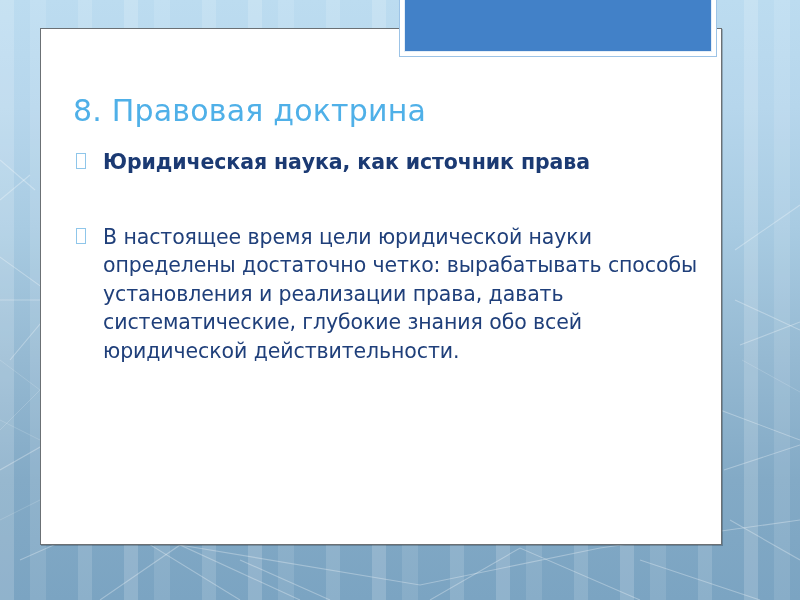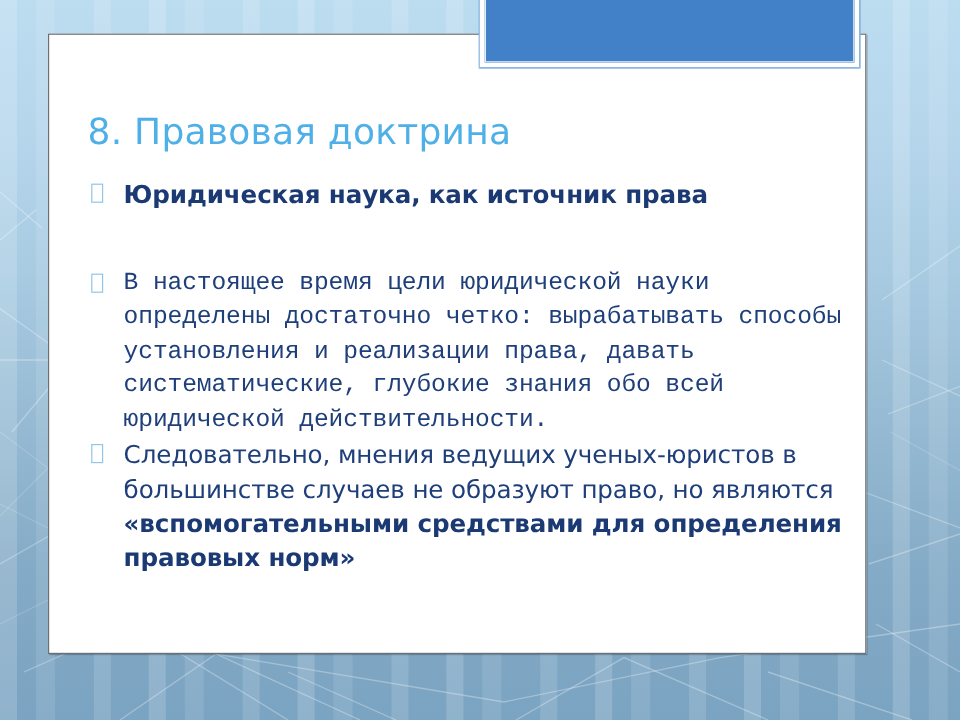--- a/index.html
+++ b/index.html
@@ -118,21 +118,21 @@
     left: 3px;
     top: 5px;
     width: 10px;
     height: 16px;
     border: 1.5px solid #8fc6ea;
     box-sizing: border-box;
     background: #ffffff;
   }
 
   .b1 { margin-bottom: 46px; font-weight: bold; color: #1b3a73; }
-  .b2 { margin-bottom: 0; font-family: Liberation Mono, monospace; }
+  .b2 { margin-bottom: 11px; }
   .b3 { margin-bottom: 0; }
 
   .bold { font-weight: bold; color: #1b3a73; }
 </style>
 </head>
 <body>
 
 <div class="slide">
 
   <div class="bg-stripes"></div>
@@ -179,20 +179,16 @@
     <div class="bullet-row b1">
       <span class="bullet-marker"></span>
       <span class="bold">Юридическая наука, как источник права</span>
     </div>
 
     <div class="bullet-row b2">
       <span class="bullet-marker"></span>
       <span>В настоящее время цели юридической науки определены достаточно четко: вырабатывать способы установления и реализации права, давать систематические, глубокие знания обо всей юридической действительности.</span>
     </div>
 
-    <div class="bullet-row b3">
-      <span class="bullet-marker"></span>
-      <span>Следовательно, мнения ведущих ученых-юристов в большинстве случаев не образуют право, но являются </span><span class="bold">«вспомогательными средствами для определения правовых норм»</span>
-    </div>
 
   </div>
 
 </div>
 
 </body></html>

